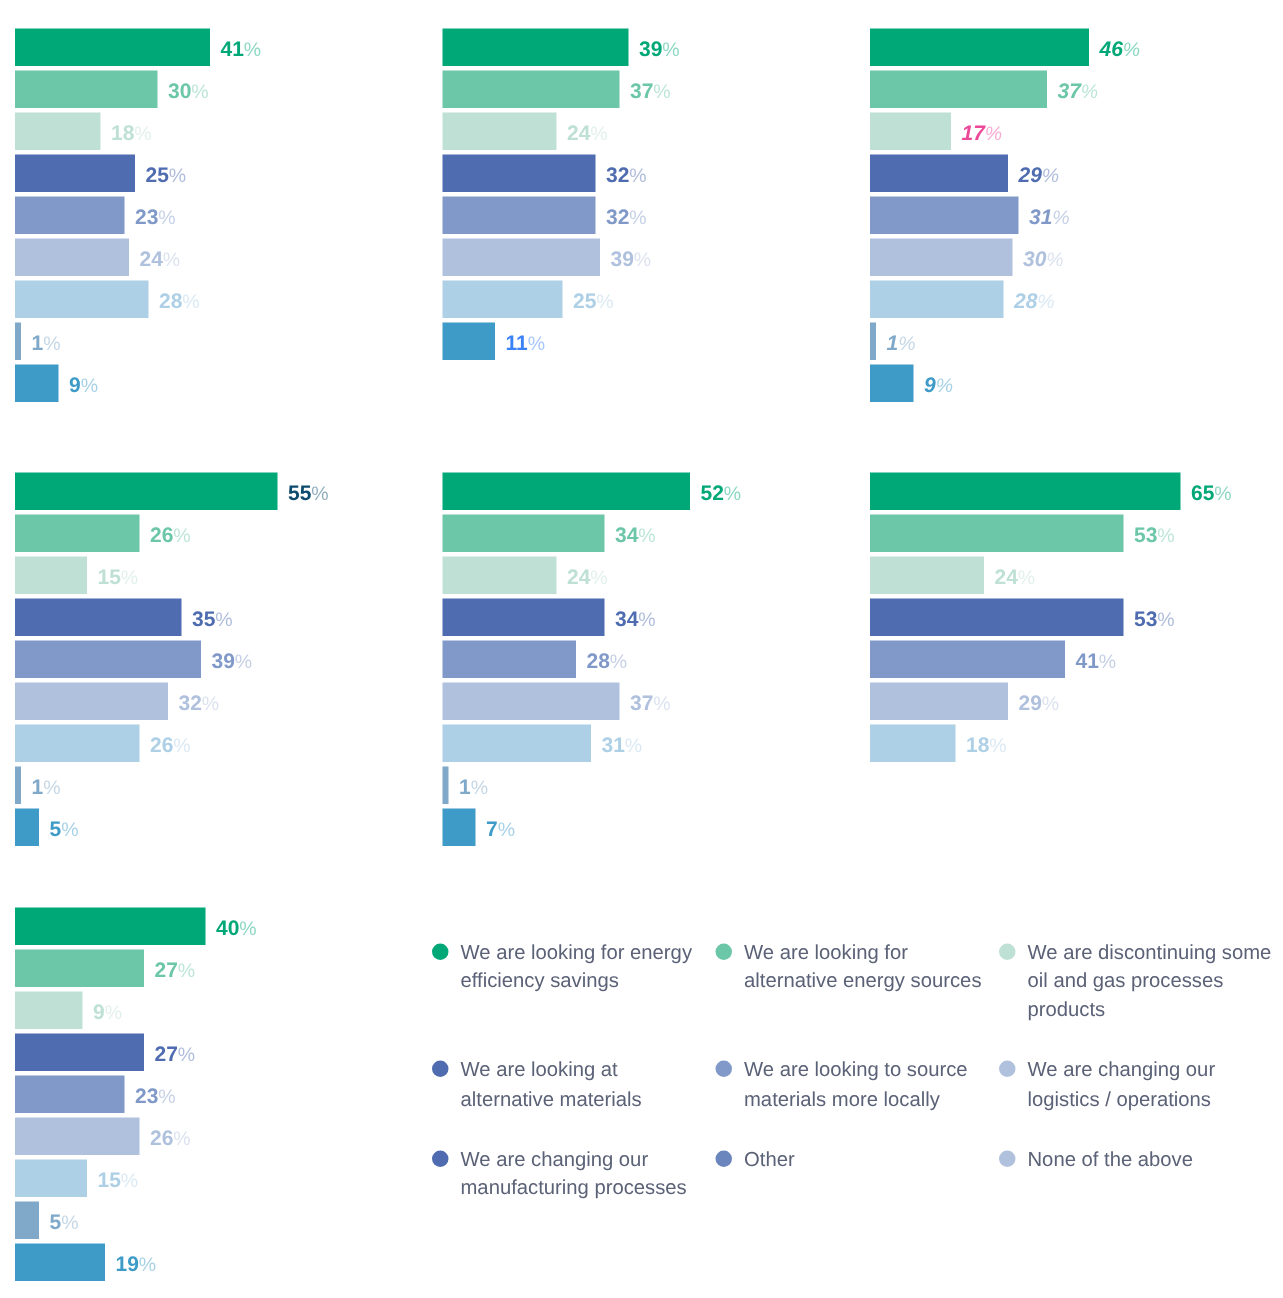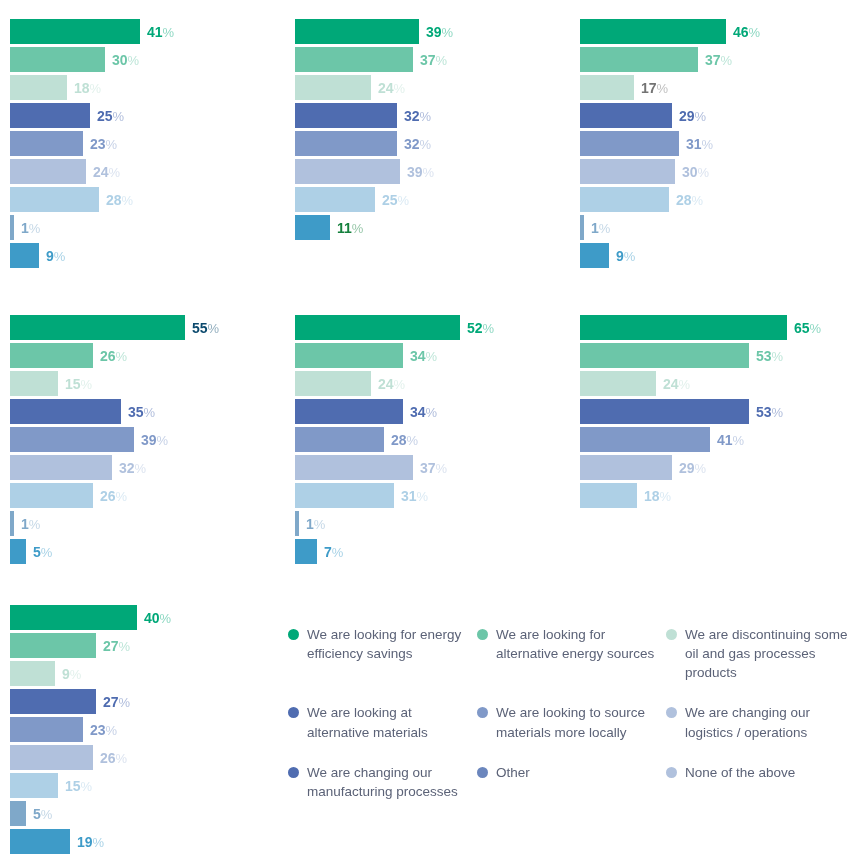--- a/index.html
+++ b/index.html
@@ -148,38 +148,38 @@
           <div class="bar-row">
             <div class="bar" style="width: 105px; background: rgb(176, 193, 221);"></div>
             <div class="bar-label" style="color: rgb(176, 193, 221);"><span>39</span><span class="pct">%</span></div>
           </div>
           <div class="bar-row">
             <div class="bar" style="width: 80px; background: rgb(174, 208, 230);"></div>
             <div class="bar-label" style="color: rgb(174, 208, 230);"><span>25</span><span class="pct">%</span></div>
           </div>
           <div class="bar-row">
             <div class="bar" style="width: 35px; background: rgb(62, 155, 200);"></div>
-            <div class="bar-label" style="color: #15803d;"><span>11</span><span class="pct">%</span></div>
-          </div>
-        </div>
-      </div>
-      <div class="panel" style="left: 570px; top: 10px;">
+            <div class="bar-label" style="color: #3b82f6;"><span>11</span><span class="pct">%</span></div>
+          </div>
+        </div>
+      </div>
+      <div class="panel" style="left: 570px; top: 10px; font-style: italic;">
         <div class="panel-title"></div>
         <div class="bars">
           <div class="bar-row">
             <div class="bar" style="width: 146px; background: rgb(0, 168, 120);"></div>
             <div class="bar-label" style="color: rgb(0, 168, 120);"><span>46</span><span class="pct">%</span></div>
           </div>
           <div class="bar-row">
             <div class="bar" style="width: 118px; background: rgb(108, 198, 168);"></div>
             <div class="bar-label" style="color: rgb(108, 198, 168);"><span>37</span><span class="pct">%</span></div>
           </div>
           <div class="bar-row">
             <div class="bar" style="width: 54px; background: rgb(191, 224, 213);"></div>
-            <div class="bar-label" style="color: #737373;"><span>17</span><span class="pct">%</span></div>
+            <div class="bar-label" style="color: #ec4899;"><span>17</span><span class="pct">%</span></div>
           </div>
           <div class="bar-row">
             <div class="bar" style="width: 92px; background: rgb(79, 108, 176);"></div>
             <div class="bar-label" style="color: rgb(79, 108, 176);"><span>29</span><span class="pct">%</span></div>
           </div>
           <div class="bar-row">
             <div class="bar" style="width: 99px; background: rgb(128, 153, 200);"></div>
             <div class="bar-label" style="color: rgb(128, 153, 200);"><span>31</span><span class="pct">%</span></div>
           </div>
           <div class="bar-row">

